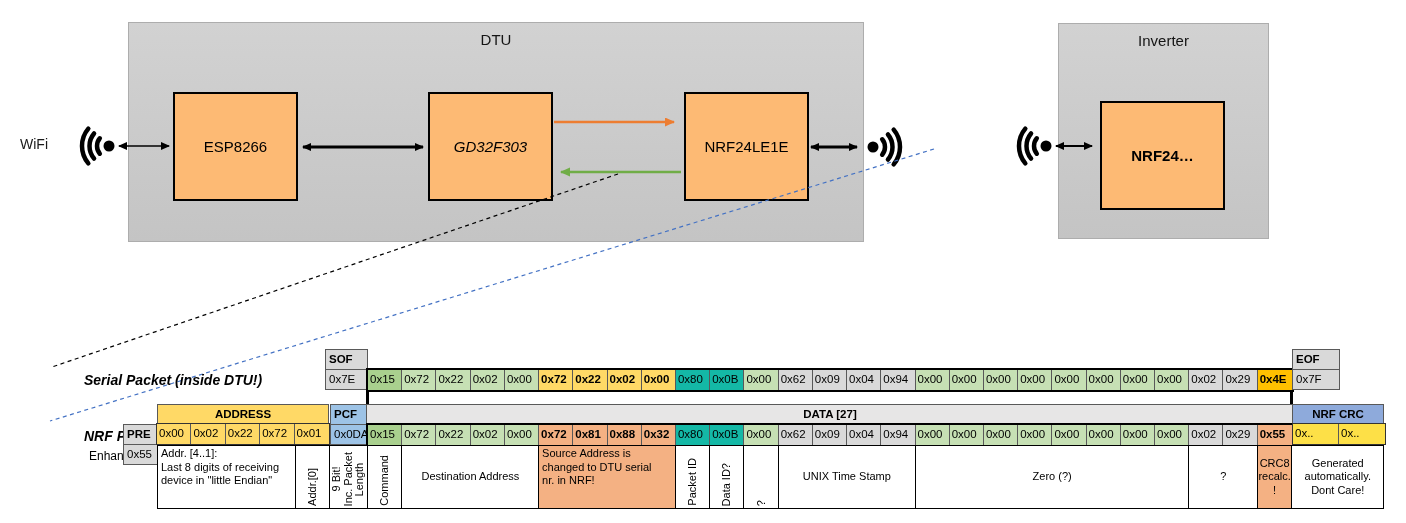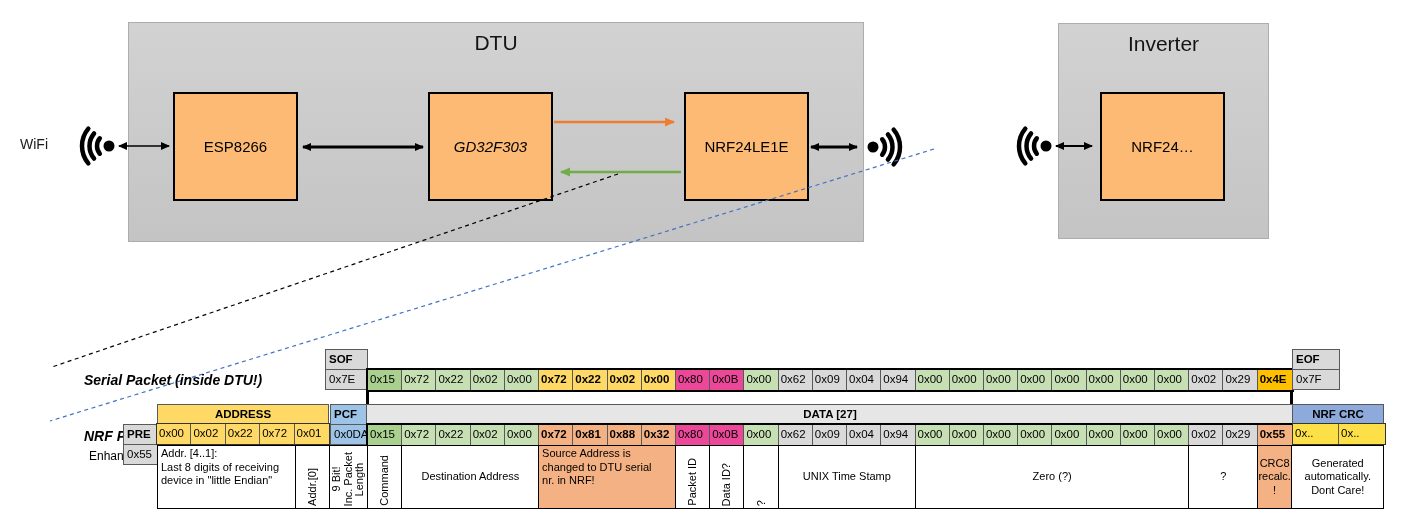--- a/index.html
+++ b/index.html
@@ -4,21 +4,21 @@
 <style>
   html,body{margin:0;padding:0;}
   body{width:1406px;height:523px;position:relative;background:#fff;
        font-family:"Liberation Sans",sans-serif;color:#000;overflow:hidden;}
   .abs{position:absolute;}
 
   
   .panel{position:absolute;background:linear-gradient(180deg,#d2d2d2,#c4c4c4);
          border:1px solid #adadad;}
   .panel-title{position:absolute;top:8px;left:0;right:0;text-align:center;
-               font-size:21px;color:#141414;}
+               font-size:15px;color:#141414;}
   .node{position:absolute;width:121px;height:105px;background:#fdba74;border:2.5px solid #000;
         display:flex;align-items:center;justify-content:center;font-size:15px;}
   .wifi-label{position:absolute;font-size:14px;color:#1a1a1a;}
   svg.overlay{position:absolute;left:0;top:0;pointer-events:none;}
 
   
   .pkt-label{position:absolute;font-size:14px;font-weight:bold;font-style:italic;}
   .sub-label{position:absolute;font-size:12px;}
   .col{position:absolute;}
   .hcell,.vlcell{box-sizing:border-box;height:21px;line-height:19px;font-size:11.5px;
@@ -32,21 +32,21 @@
   .strip{position:absolute;display:flex;border:2px solid #000;background:#fff;}
   .strip.thin{border:1.5px solid #333;}
   .bcell{box-sizing:border-box;width:34.22px;height:20px;line-height:19px;font-size:11.5px;
          padding-left:2px;border-right:1px solid #595959;flex-shrink:0;overflow:hidden;}
   .bcell:last-child{border-right:none;}
   .addr .bcell{width:34.4px;}
   .crcvals .bcell{width:46px;}
 
   .c-gray{background:#D9D9D9;} .c-dgreen{background:#A9D08E;} .c-lgreen{background:#C6E0B4;}
   .c-gold{background:#FFD966;font-weight:bold;} .c-amber{background:#FFC000;font-weight:bold;}
-  .c-blue{background:#ec4899;} .c-salmon{background:#F4B183;font-weight:bold;}
+  .c-blue{background:#14b8a6;} .c-salmon{background:#F4B183;font-weight:bold;}
   .c-yellow{background:#FFD966;} .c-crcblue{background:#fde047;}
   .bg-gray{background:#D9D9D9;} .bg-blue{background:#9DC3E6;} .bg-yellow{background:#FFD966;}
   .bg-dhdr{background:#E7E6E6;} .bg-crcblue{background:#8EAADB;}
 
   
   .ann{position:absolute;display:flex;}
   .acell{box-sizing:border-box;border:1.5px solid #000;background:#fff;height:64px;
          flex-shrink:0;display:flex;align-items:center;justify-content:center;
          font-size:11px;line-height:13.5px;text-align:center;overflow:hidden;}
   .acell + .acell{margin-left:-1.5px;}
@@ -74,21 +74,21 @@
 
 <div class="node" style="left:173px;top:92px;">
   <span>ESP8266</span>
 </div>
 <div class="node" style="left:428px;top:92px;font-style:italic;">
   <span>GD32F303</span>
 </div>
 <div class="node" style="left:684px;top:92px;">
   <span>NRF24LE1E</span>
 </div>
-<div class="node" style="left:1100px;top:92px;">
+<div class="node" style="left:1100px;top:101px;font-weight:bold;">
   <span>NRF24…</span>
 </div>
 
 <svg class="overlay" width="1406" height="523" viewBox="0 0 1406 523">
   <defs>
     <marker id="mb" markerWidth="10" markerHeight="9" refX="8" refY="4" orient="auto-start-reverse" markerUnits="userSpaceOnUse">
       <path d="M0,0 L9,4 L0,8 z" fill="#000"></path>
     </marker>
     <marker id="mo" markerWidth="11" markerHeight="10" refX="9" refY="4.5" orient="auto" markerUnits="userSpaceOnUse">
       <path d="M0,0 L10,4.5 L0,9 z" fill="#ED7D31"></path>

